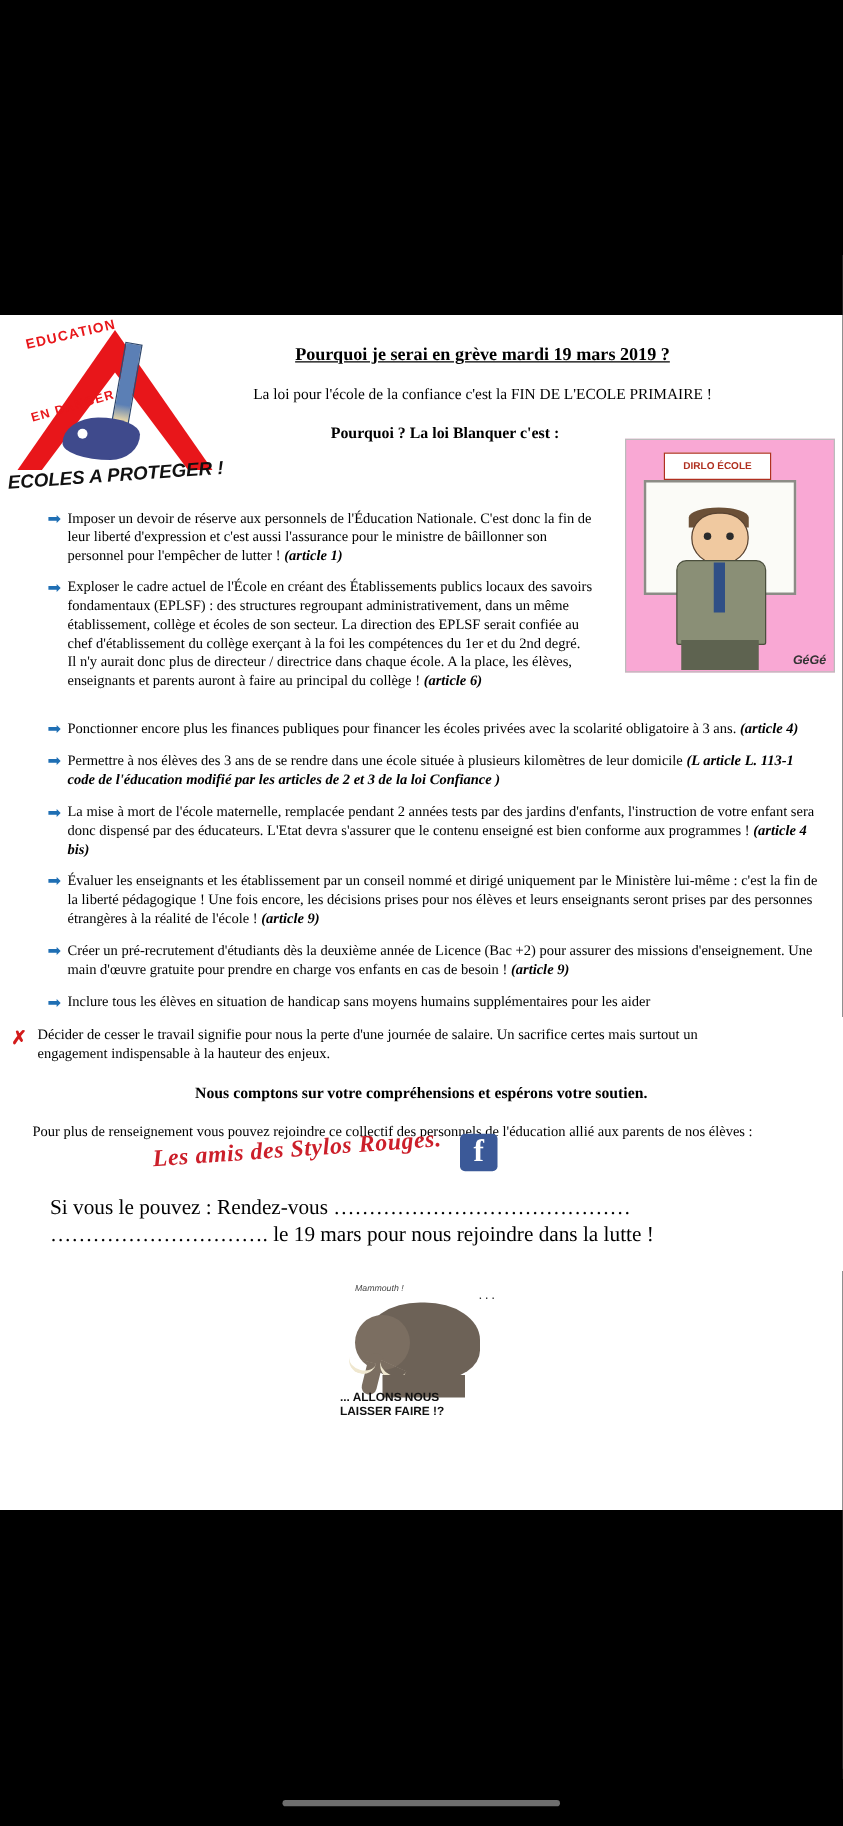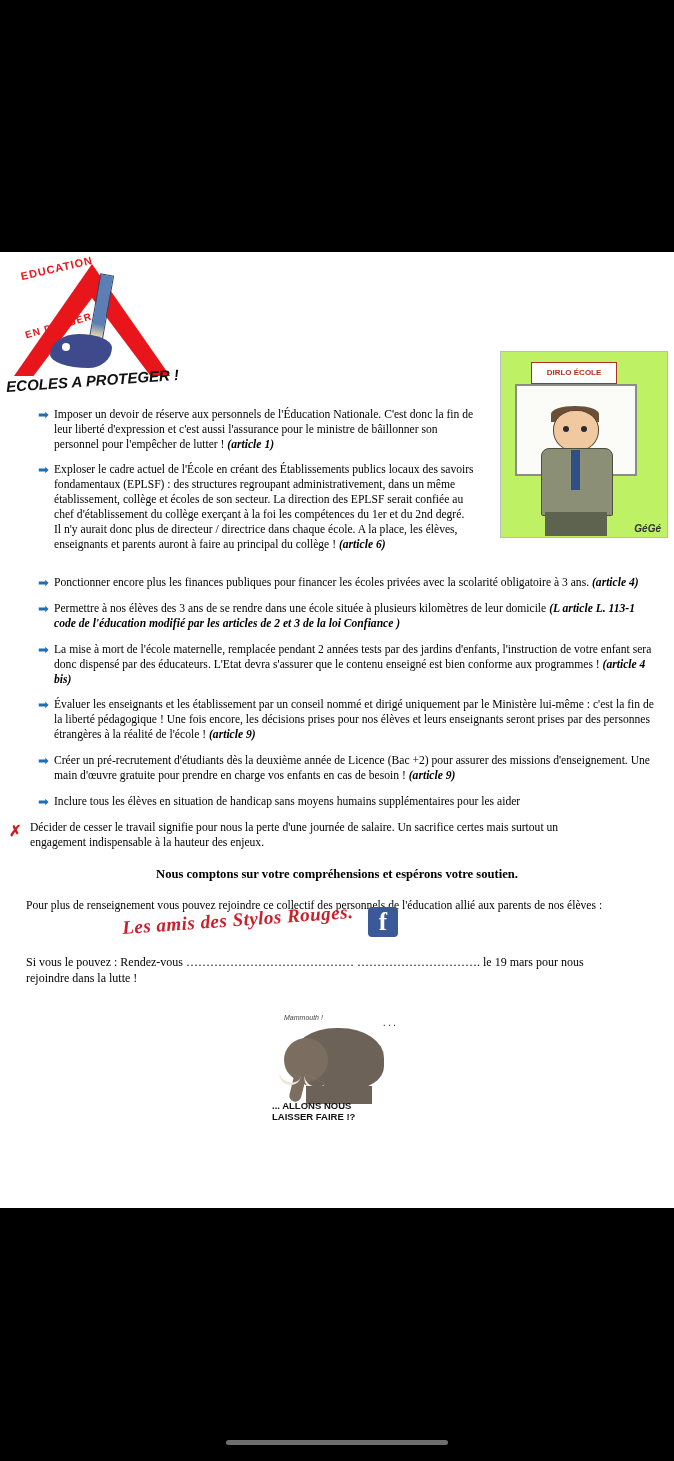--- a/index.html
+++ b/index.html
@@ -168,21 +168,21 @@
     color: #000;
     text-align: center;
     line-height: 1.12;
     letter-spacing: 0.3px;
   }
   .cartoon-box {
     position: relative;
     margin-top: 6px;
     width: 166px;
     height: 185px;
-    background: #bef264;
+    background: #f9a8d4;
     border: 1px solid #bbb;
     overflow: hidden;
   }
   .cart-sign {
     position: absolute;
     left: 30px;
     top: 10px;
     width: 84px;
     height: 20px;
     background: #fff;
@@ -358,23 +358,23 @@
     border-radius: 4px;
     color: #fff;
     font-family: "Liberation Serif", serif;
     font-weight: bold;
     font-size: 25px;
     line-height: 29px;
     text-align: center;
   }
   .para2 {
     margin-top: 12px;
-    padding-left: 26px;
+    padding-left: 40px;
     padding-right: 80px;
-    font-size: 12px;
+    font-size: 17px;
     line-height: 1.32;
   }
 
   
   .mammoth {
     position: relative;
     margin: 8px auto 0 auto;
     width: 150px;
     height: 128px;
   }
@@ -494,20 +494,25 @@
       <div class="logo-left">
         <div class="tri"></div>
         <div class="tri-inner"></div>
         <div class="logo-arc">EDUCATION</div>
         <div class="logo-arc2">EN DANGER</div>
         <div class="logo-pencil"></div>
         <div class="logo-blob"></div>
         <div class="logo-caption">ECOLES A PROTEGER !</div>
       </div>
 
+      <div class="head-text">
+        <div class="title-main">Pourquoi je serai en grève mardi 19 mars 2019 ?</div>
+        <div class="subtitle">La loi pour l'école de la confiance c'est la FIN DE L'ECOLE PRIMAIRE !</div>
+        <div class="subtitle2">Pourquoi ? La loi Blanquer c'est :</div>
+      </div>
 
       <div class="cartoon-right">
         <div class="cartoon-box">
           <div class="cart-sign">DIRLO ÉCOLE</div>
           <div class="cart-board"></div>
           <div class="cart-hair"></div>
           <div class="cart-head"></div>
           <div class="cart-eye1"></div>
           <div class="cart-eye2"></div>
           <div class="cart-body"></div>

